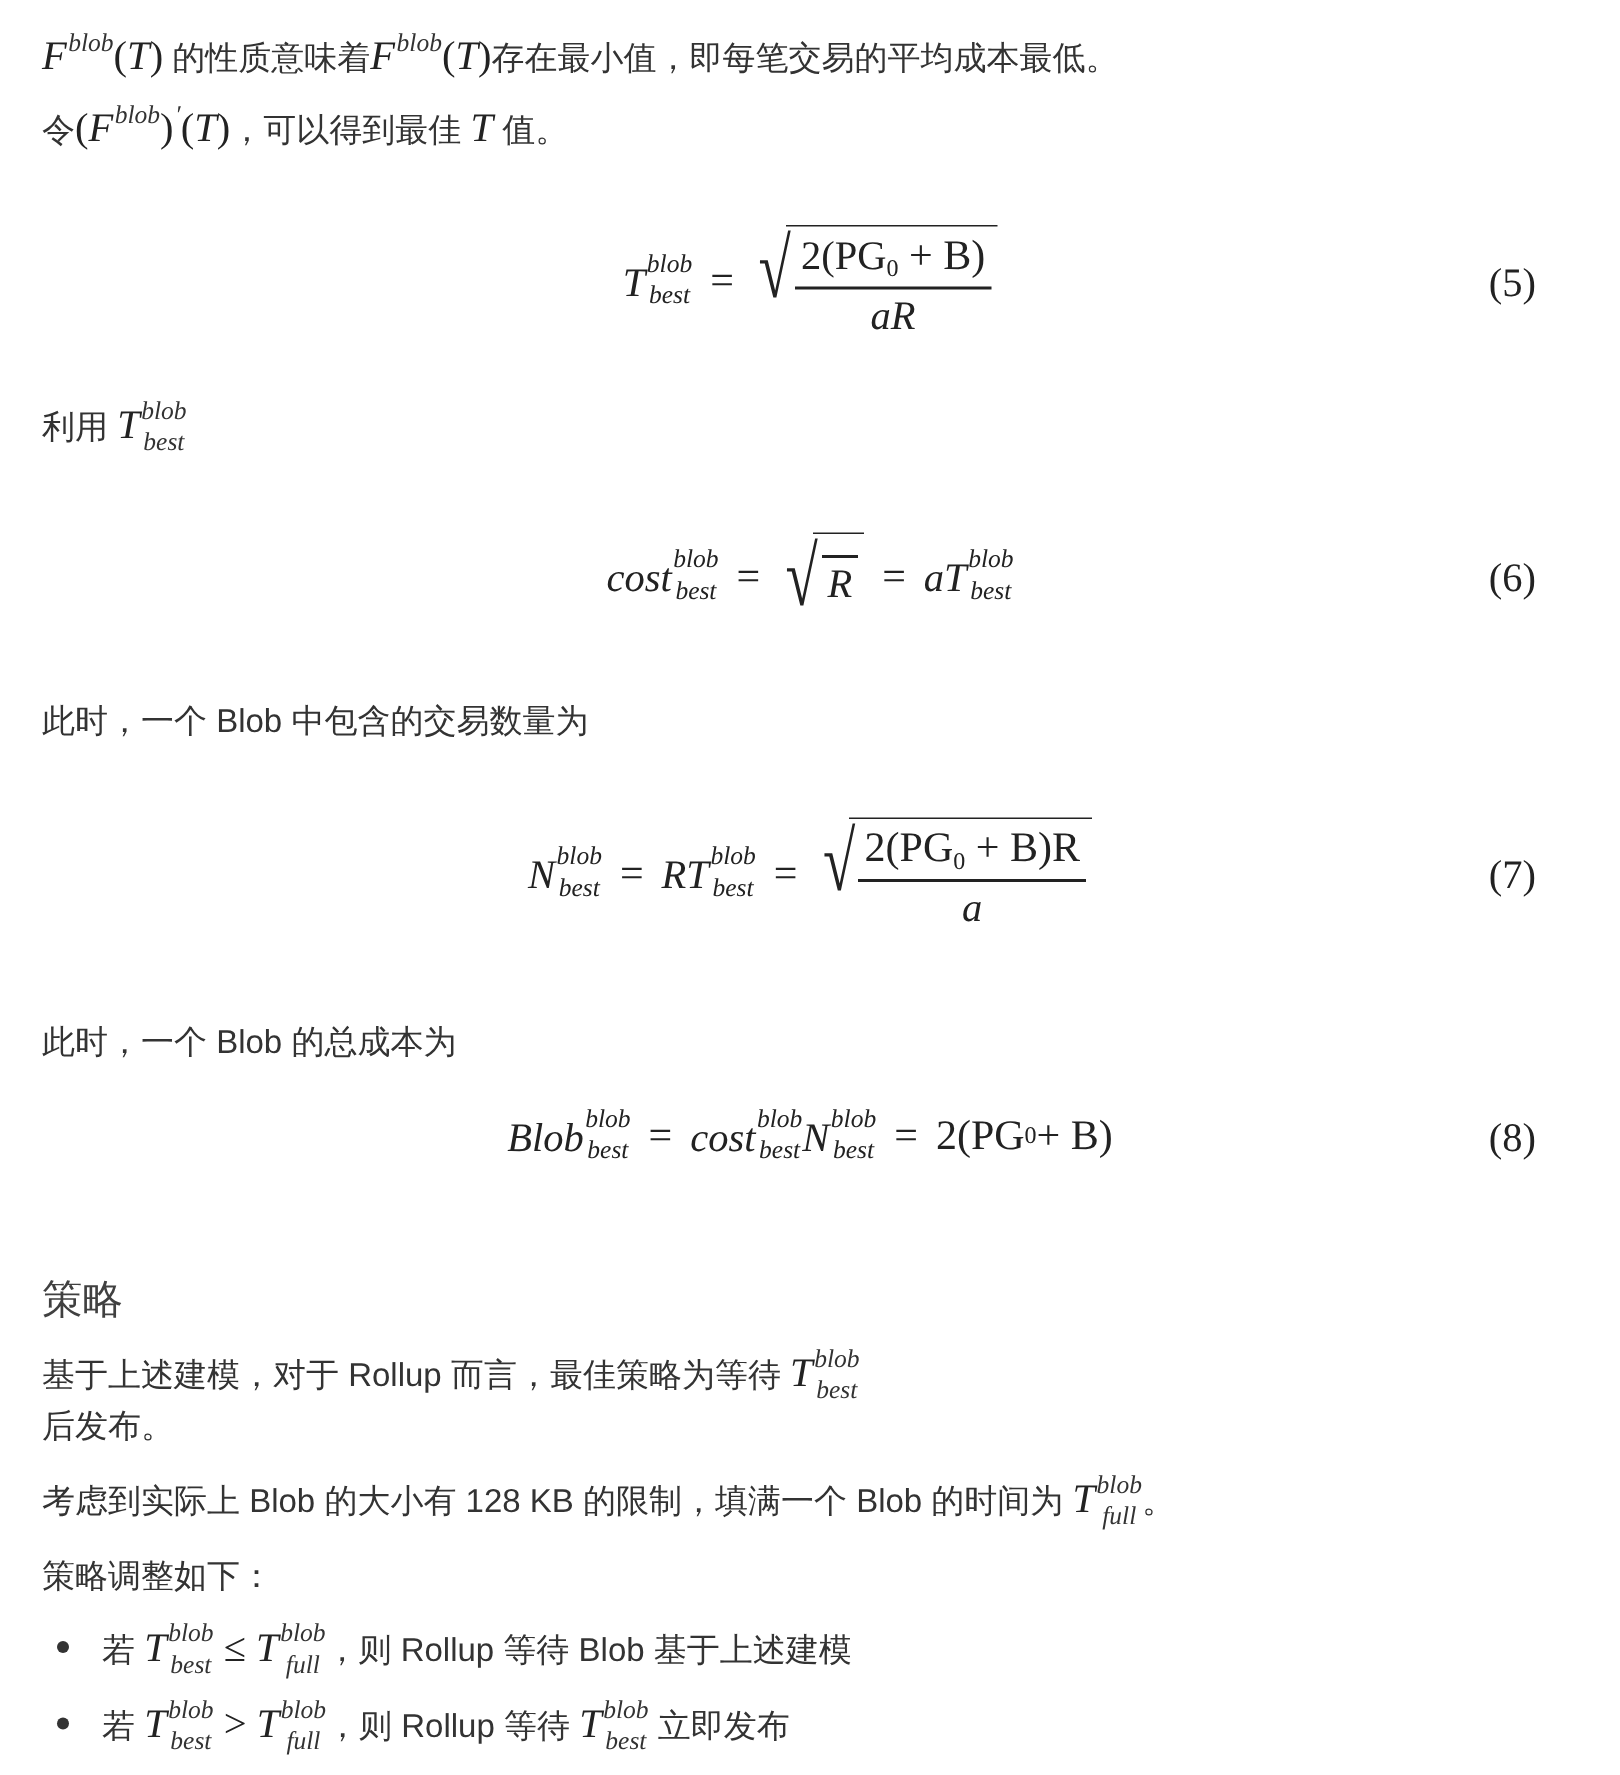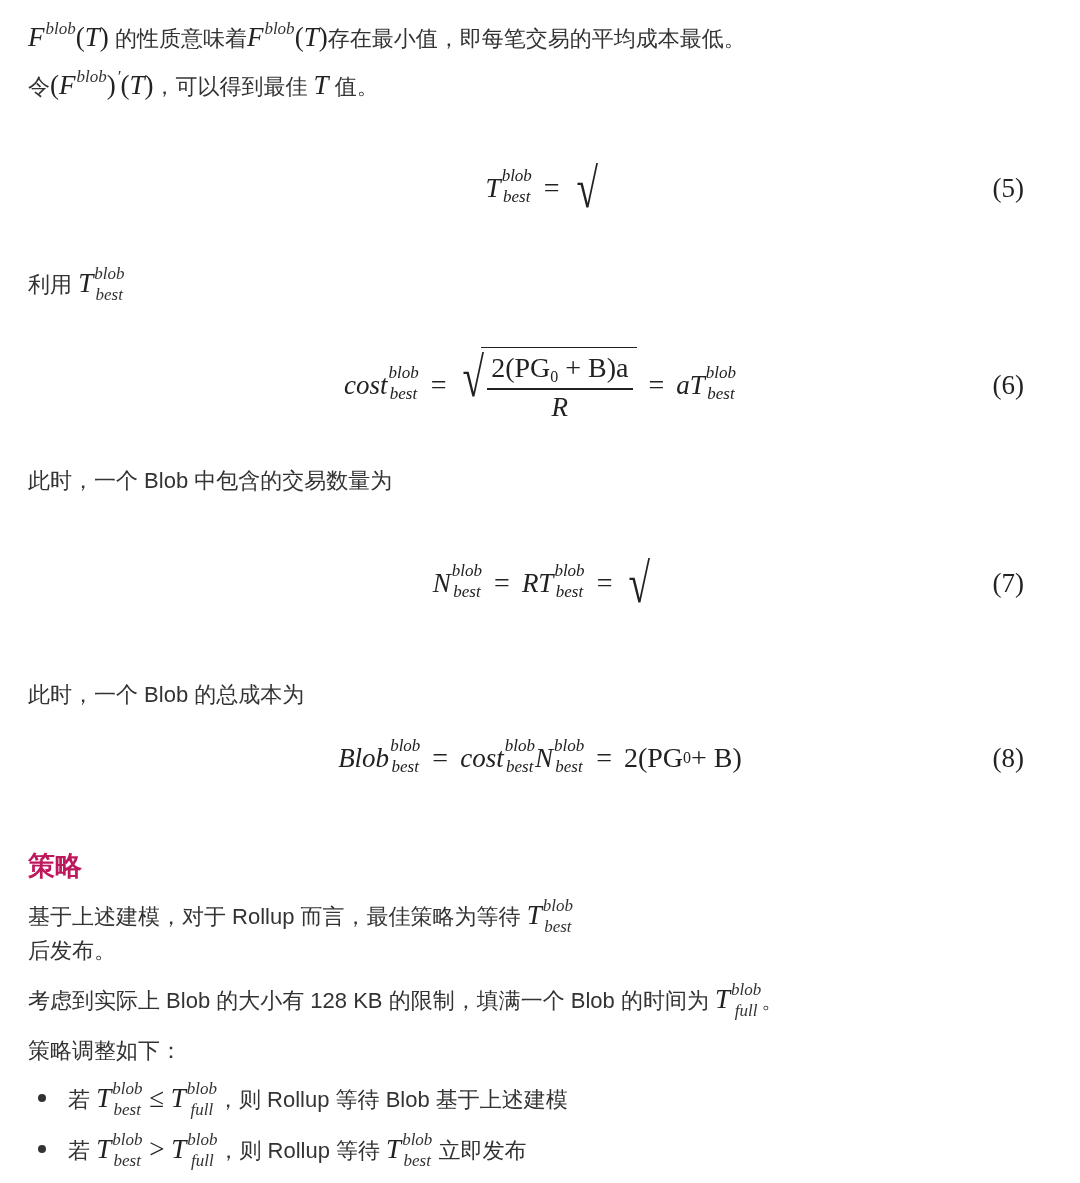--- a/index.html
+++ b/index.html
@@ -42,21 +42,21 @@
     }
     .op { margin: 0 12px; font-style: normal; }
     .sqrt { display: flex; align-items: stretch; }
     .radical { font-size: 56px; line-height: 60px; font-style: normal; transform: scaleX(0.7); margin-right: -8px; color: #222; }
     .radicand { border-top: 1.5px solid #222; padding: 4px 4px 0 6px; display: flex; align-items: center; }
     .frac { display: inline-flex; flex-direction: column; align-items: center; }
     .frac .num { padding: 0 4px 2px; }
     .frac .bar { height: 1.5px; background: #222; width: 100%; }
     .frac .den { padding: 2px 4px 0; }
     .h3 {
-      position: absolute; left: 28px; top: 848px; font-size: 27px; font-weight: bold; color: #be185d;
+      position: absolute; left: 28px; top: 848px; font-size: 27px; font-weight: normal; color: #404040;
     }
     .bullet {
       position: absolute; left: 38px; width: 8px; height: 8px; border-radius: 50%; background: #333;
     }
     sub.s0 { font-size: 16px; font-style: normal; vertical-align: -5px; }
   </style>
 </head>
 <body>
 
 <div class="line" style="top:22px;">
@@ -70,20 +70,27 @@
 <div class="eq" style="top:148px; height:80px;">
   <div class="body">
     <span class="m">T</span>
       <span class="ss">
         <span class="s-up">blob</span>
         <span class="s-dn">best</span>
       </span>
     <span class="op">=</span>
     <span class="sqrt">
         <span class="radical">√</span>
+        <span class="radicand">
+      <span class="frac">
+            <span class="num"><span class="m" style="font-style:normal">2(PG</span><sub class="s0">0</sub><span> + B)</span></span>
+            <span class="bar"></span>
+            <span class="den m">aR</span>
+          </span>
+    </span>
       </span>
   </div>
   <span class="eqno">(5)</span>
 </div>
 
 <div class="line" style="top:268px;">
   <span>利用 </span><span class="m">T</span><span class="ss"><span class="s-up">blob</span><span class="s-dn">best</span></span>
 </div>
 
 <div class="eq" style="top:345px; height:80px;">
@@ -91,21 +98,20 @@
     <span class="m">cost</span>
       <span class="ss">
         <span class="s-up">blob</span>
         <span class="s-dn">best</span>
       </span>
     <span class="op">=</span>
     <span class="sqrt">
         <span class="radical">√</span>
         <span class="radicand">
       <span class="frac">
-            <span class="num"><span>2(PG</span><sub class="s0">0</sub><span> + B)a</span></span>
             <span class="bar"></span>
             <span class="den m">R</span>
           </span>
     </span>
       </span>
     <span class="op">=</span>
     <span class="m">aT</span>
       <span class="ss">
         <span class="s-up">blob</span>
         <span class="s-dn">best</span>
@@ -125,20 +131,27 @@
       </span>
     <span class="op">=</span>
     <span class="m">RT</span>
       <span class="ss">
         <span class="s-up">blob</span>
         <span class="s-dn">best</span>
       </span>
     <span class="op">=</span>
     <span class="sqrt">
         <span class="radical">√</span>
+        <span class="radicand">
+      <span class="frac">
+            <span class="num"><span>2(PG</span><sub class="s0">0</sub><span> + B)R</span></span>
+            <span class="bar"></span>
+            <span class="den m">a</span>
+          </span>
+    </span>
       </span>
   </div>
   <span class="eqno">(7)</span>
 </div>
 
 <div class="line" style="top:680px;">此时，一个 Blob 的总成本为</div>
 
 <div class="eq" style="top:730px; height:56px;">
   <div class="body">
     <span class="m">Blob</span>

